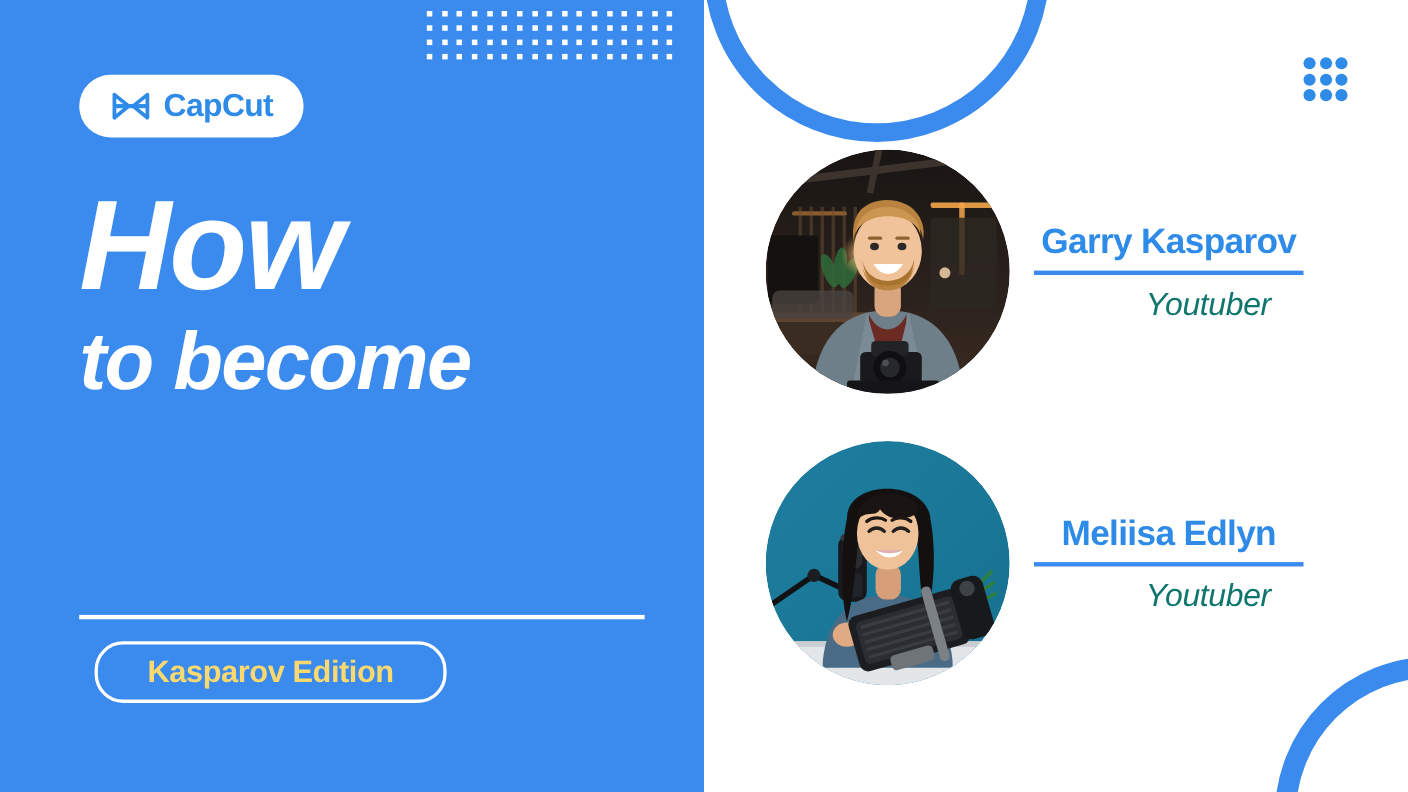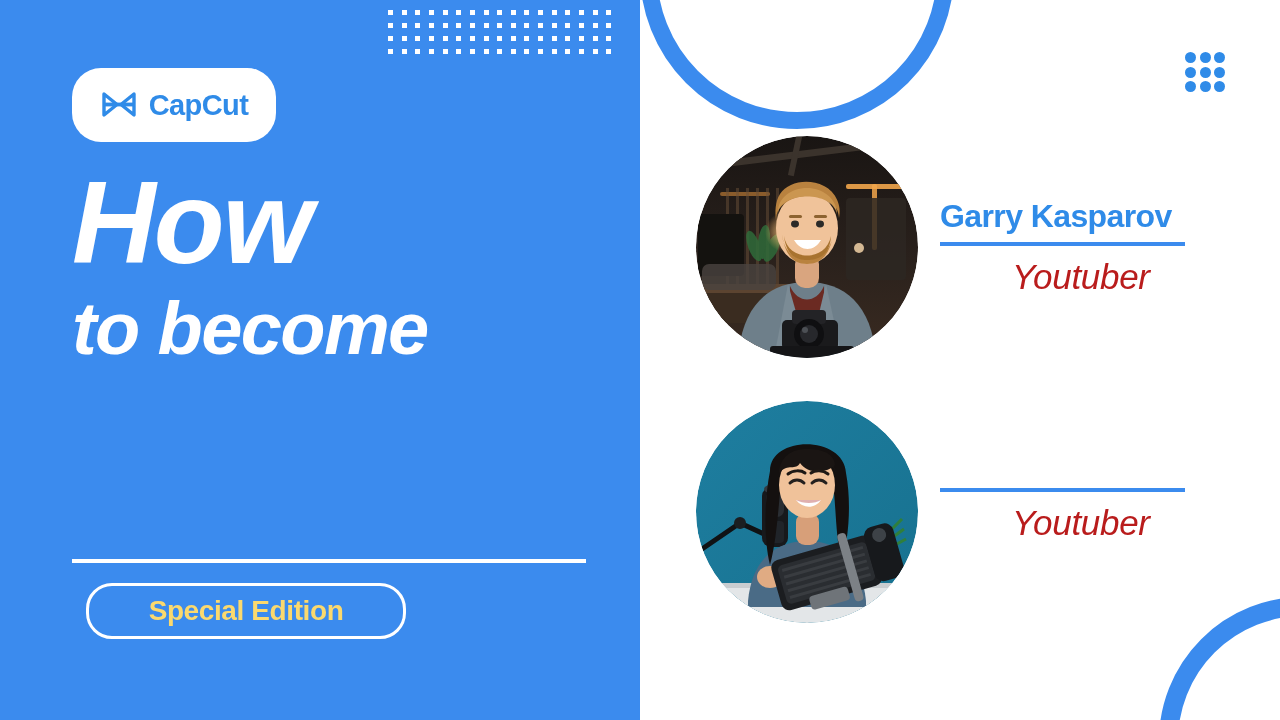--- a/index.html
+++ b/index.html
@@ -74,21 +74,21 @@
     left: 1159px; top: 597px;
     width: 250px; height: 250px;
     border: 19px solid #3B8BEE;
     border-radius: 50%;
   }
 
   
   .logo-pill {
     position: absolute;
     left: 72px; top: 68px;
-    width: 204px; height: 74px;
+    width: 204px; height: 57px;
     background: #ffffff;
     border-radius: 29px;
     display: flex;
     align-items: center;
     justify-content: center;
     gap: 11px;
   }
   .logo-mark { display:block; width: 38px; height: 30px; }
   .logo-text {
     font-size: 29px;
@@ -185,42 +185,43 @@
     overflow: hidden;
     position: relative;
     flex: none;
   }
   .avatar svg { display: block; width: 100%; height: 100%; }
 
   .speaker-info {
     margin-left: 22px;
     display: flex;
     flex-direction: column;
+    text-align: center;
   }
   .speaker-name {
     font-size: 32px;
     font-weight: 700;
     color: #2F8BE8;
     letter-spacing: -0.6px;
     line-height: 1.2;
     white-space: nowrap;
   }
   .name-rule {
     margin-top: 7px;
     height: 4px;
     background: #3B8BEE;
   }
   .rule-1 { width: 245px; }
   .rule-2 { width: 245px; }
   .speaker-role {
     margin-top: 12px;
-    font-size: 35px;
+    font-size: 29px;
     font-style: italic;
     font-weight: 400;
-    color: #b91c1c;
+    color: #0f766e;
     letter-spacing: -0.3px;
     line-height: 1.1;
   }
   .role-1 { margin-left: 72px; }
   .role-2 { margin-left: 72px; }
 </style>
 </head>
 <body>
 
 <div class="stage">
@@ -326,21 +327,21 @@
 
   <div class="headline">
     <p class="h-line1">How</p>
     <p class="h-line2">to become</p>
   </div>
 
   <div class="divider"></div>
 
   <div class="live-row">
     <div class="pill-edition">
-      <span>Special Edition</span>
+      <span>Kasparov Edition</span>
     </div>
   </div>
 
   <div class="speaker speaker-1">
     <div class="avatar">
       <svg viewBox="0 0 222 222" aria-hidden="true">
         <defs>
           <clipPath id="c1">
               <circle cx="111" cy="111" r="111"></circle>
             </clipPath>
@@ -514,18 +515,19 @@
             <rect x="176" y="140" width="30" height="56" rx="9" fill="#17191c"></rect>
             <circle cx="191" cy="150" r="7" fill="#3d4247"></circle>
 
             <rect x="150" y="138" width="9" height="70" rx="4" fill="#7c8186"></rect>
             <rect x="106" y="190" width="40" height="14" rx="4" fill="#6f7479"></rect>
           </g>
         </g>
       </svg>
     </div>
     <div class="speaker-info">
+      <div class="speaker-name">Meliisa Edlyn</div>
       <div class="name-rule rule-2"></div>
       <div class="speaker-role role-2">Youtuber</div>
     </div>
   </div>
 
 </div>
 
 </body></html>

